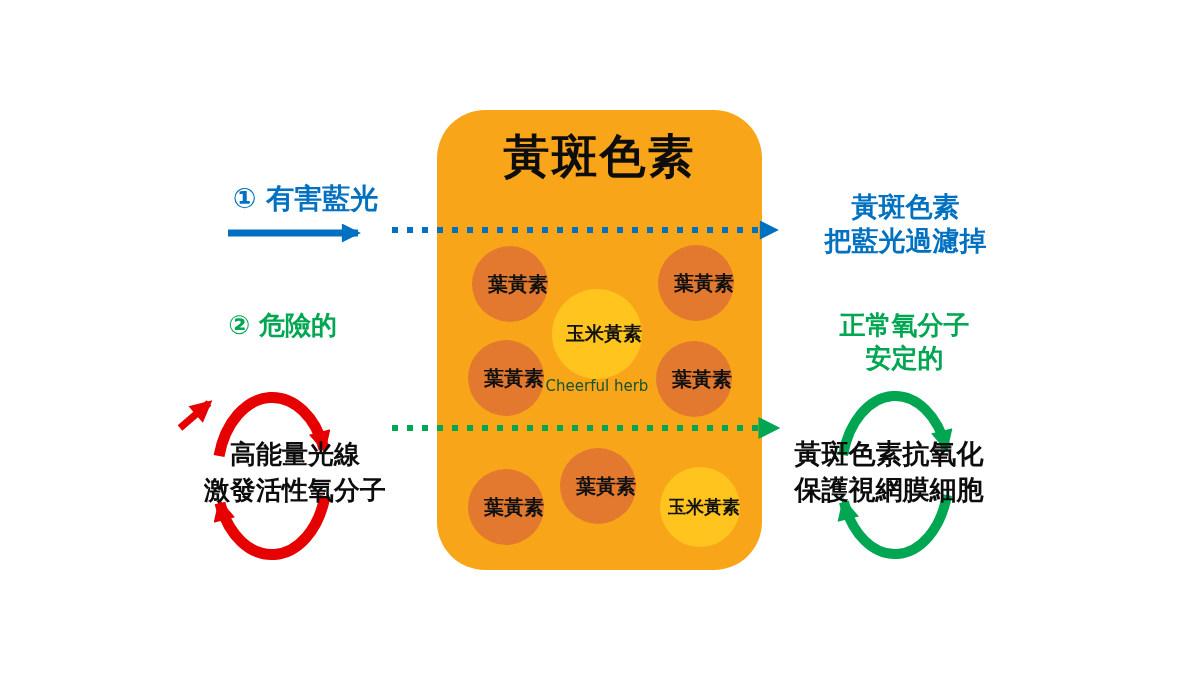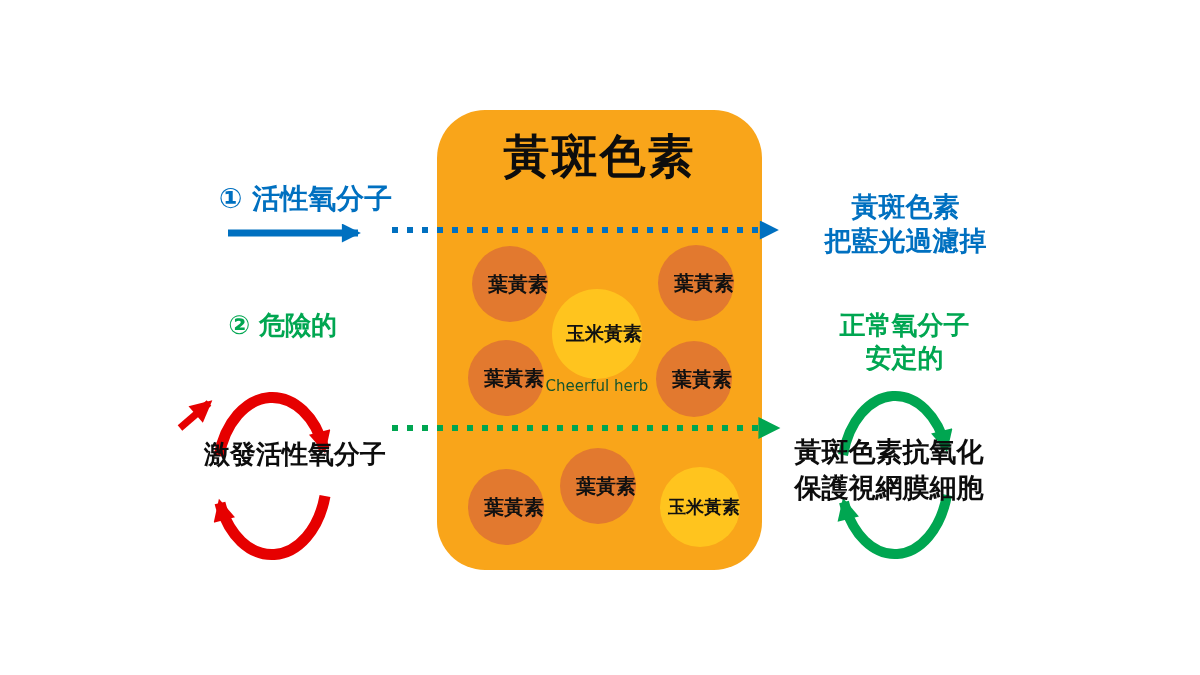--- a/index.html
+++ b/index.html
@@ -39,21 +39,21 @@
   
   .txt{position:absolute;text-align:center;font-weight:700;z-index:5;}
   .blue{color:#0070C0;}
   .green{color:#00A651;}
   .black{color:#0d0d0d;}
   .blue-label{left:213px;top:180px;width:185px;font-size:28px;}
   .blue-right{left:808px;top:190px;width:195px;font-size:27px;line-height:34px;}
   .green-left{left:190px;top:309px;width:185px;font-size:26px;line-height:33px;}
   .green-right{left:812px;top:309px;width:185px;font-size:26px;line-height:33px;}
   .black-left{left:180px;top:436px;width:230px;font-size:26px;line-height:36px;}
-  .black-right{left:772px;top:436px;width:234px;font-size:27px;line-height:36px;font-family:Liberation Mono, monospace;}
+  .black-right{left:772px;top:436px;width:234px;font-size:27px;line-height:36px;}
 </style>
 </head>
 <body>
 
 <div class="canvas">
 
   <div class="panel"></div>
   <div class="panel-title">黃斑色素</div>
 
   <div class="circle lutein c1">
@@ -104,37 +104,38 @@
 
     <line x1="180" y1="428" x2="209" y2="403" stroke="#E60000" stroke-width="7" marker-end="url(#ar)"></line>
 
     <path d="M 219,456 A 55,78 0 0 1 324,449" fill="none" stroke="#E60000" stroke-width="11" marker-end="url(#ar)"></path>
     <path d="M 325,496 A 55,78 0 0 1 220,503" fill="none" stroke="#E60000" stroke-width="11" marker-end="url(#ar)"></path>
 
     <path d="M 843,455 A 54,79 0 0 1 946,448" fill="none" stroke="#00A651" stroke-width="10" marker-end="url(#ag)"></path>
     <path d="M 947,495 A 54,79 0 0 1 844,502" fill="none" stroke="#00A651" stroke-width="10" marker-end="url(#ag)"></path>
   </svg>
 
-  <div class="txt blue blue-label">① 活性氧分子</div>
+  <div class="txt blue blue-label">① 有害藍光</div>
 
   <div class="txt blue blue-right">
     <div>黃斑色素</div>
     <div>把藍光過濾掉</div>
   </div>
 
   <div class="txt green green-left">
     <div>② 危險的</div>
   </div>
 
   <div class="txt green green-right">
     <div>正常氧分子</div>
     <div>安定的</div>
   </div>
 
   <div class="txt black black-left">
+    <div>高能量光線</div>
     <div>激發活性氧分子</div>
   </div>
 
   <div class="txt black black-right">
     <div>黃斑色素抗氧化</div>
     <div>保護視網膜細胞</div>
   </div>
 
 </div>
 

